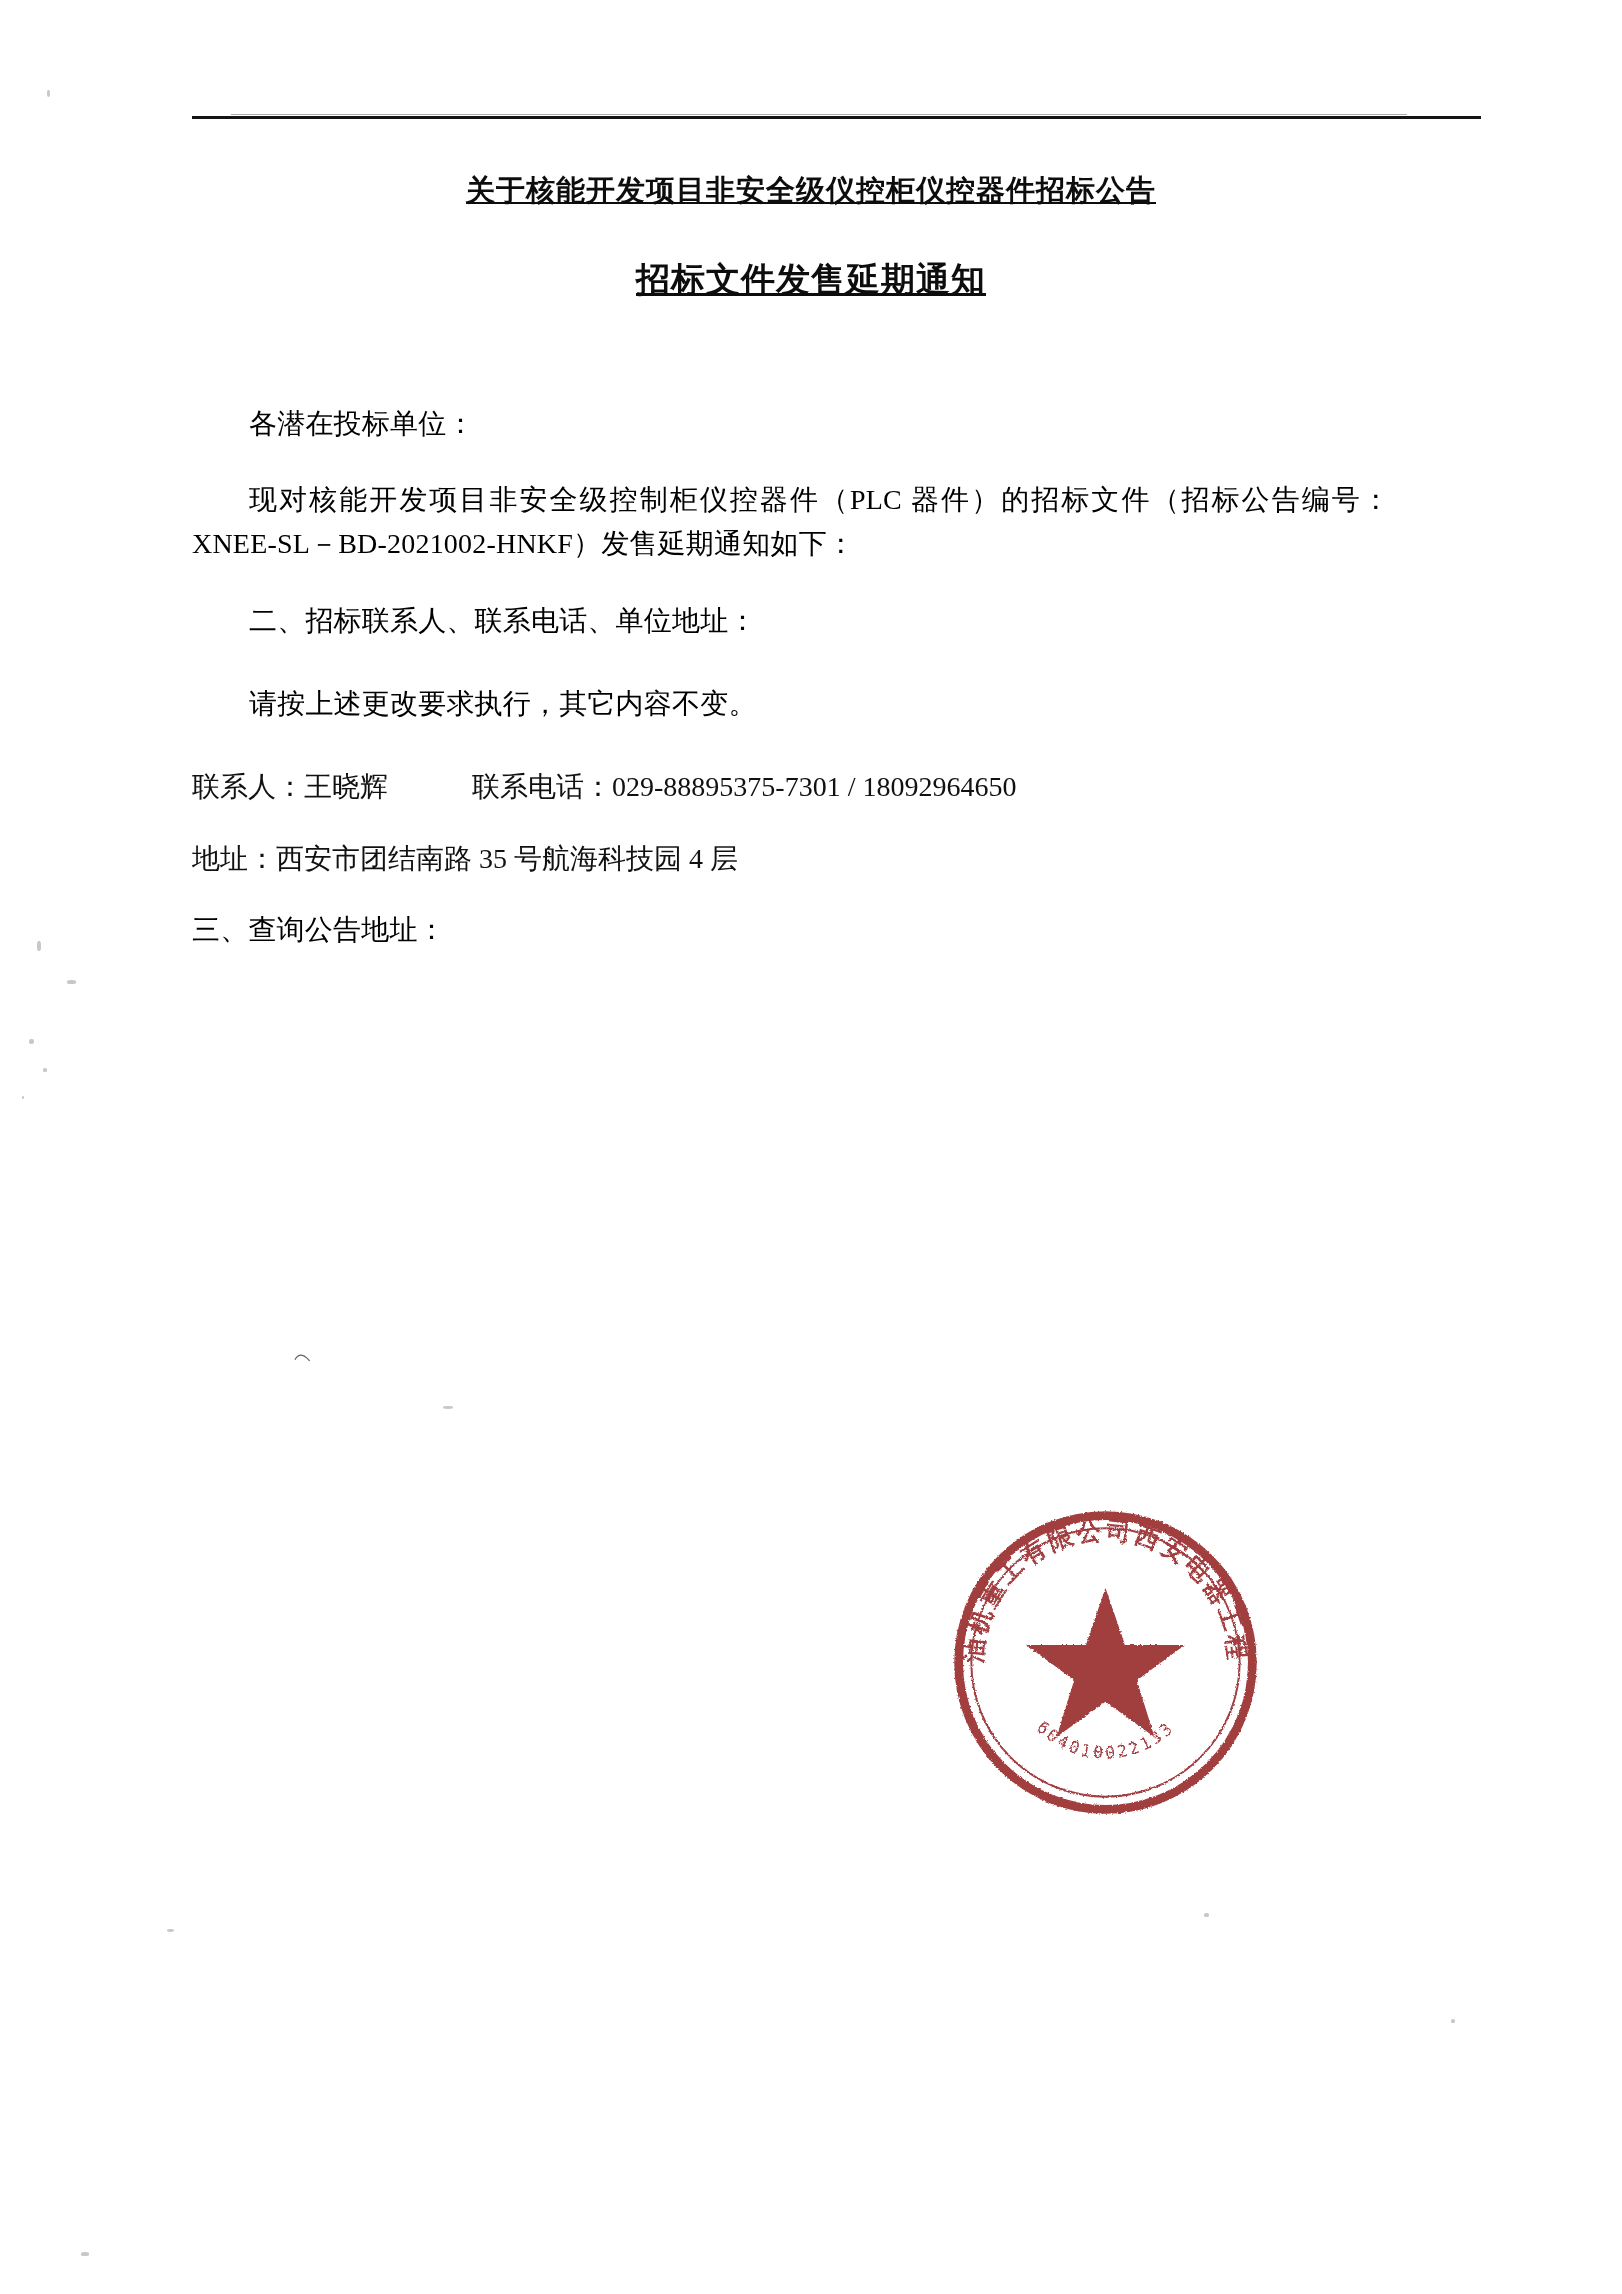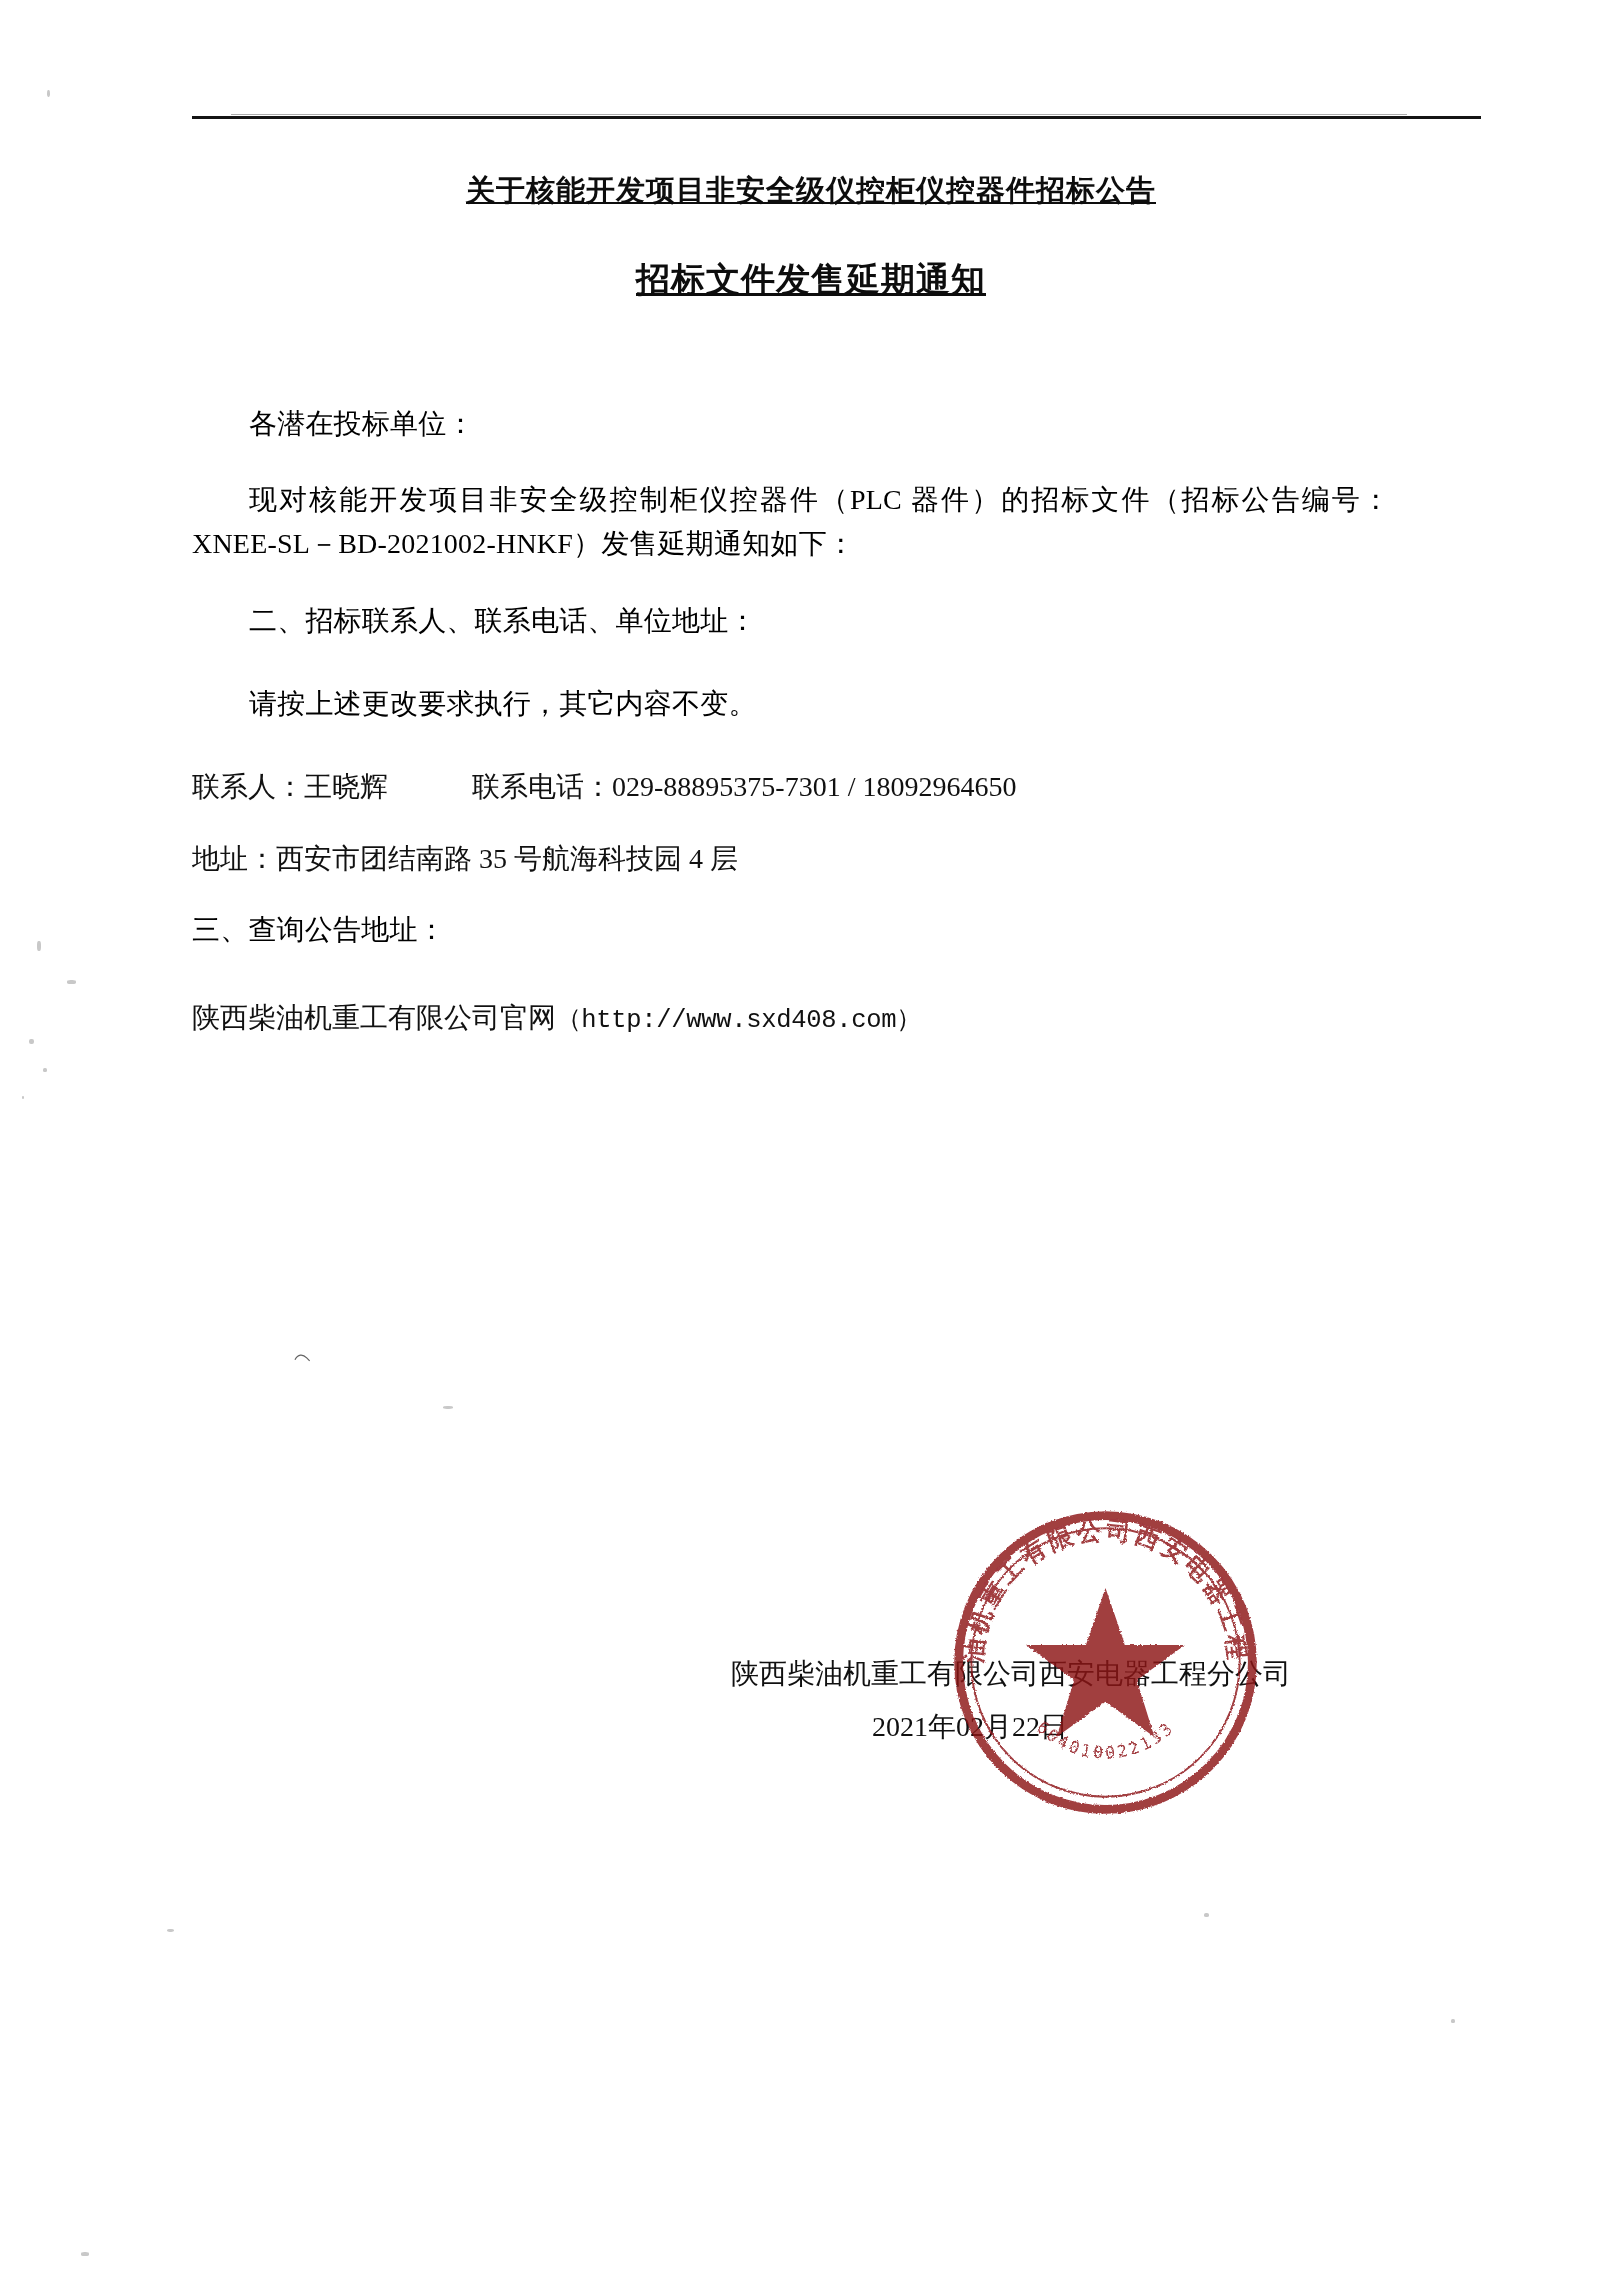--- a/index.html
+++ b/index.html
@@ -172,33 +172,26 @@
     <div class="contact-row">
       <span>联系人：</span><span>王晓辉</span><span class="gapcell"></span><span>联系电话：</span><span class="num">029-88895375-7301</span>&nbsp;<span class="num">/</span>&nbsp;<span class="num">18092964650</span>
     </div>
 
     <div class="contact-row" style="">
       <span>地址：</span><span>西安市团结南路 35 号航海科技园 4 层</span>
     </div>
 
     <p class="para gap-xl" style="margin-bottom:43px;">三、查询公告地址：</p>
 
-    <div class="contact-row">
-      <span>陕西柴油机重工有限公司官网</span><span class="mono">（http://www.sxd408.com）</span>
-    </div>
   </div>
 
   <svg id="pen-mark" viewBox="0 0 18 12">
     <path d="M1 9 C4 3, 9 3, 13 7 L16 10" stroke="#3a3a3a" stroke-width="1.2" fill="none" opacity=".8"></path>
   </svg>
 
-  <div id="sign-block">
-    <div id="sign-org">陕西柴油机重工有限公司西安电器工程分公司</div>
-    <div id="sign-date">2021年02月22日</div>
-  </div>
 
   <svg id="seal" viewBox="0 0 336 336">
     <defs>
       <path id="sealArcTop" d="M 42,168 A 126,126 0 0 1 294,168"></path>
       <path id="sealArcBottom" d="M 70,168 A 98,98 0 0 0 266,168"></path>
       <filter id="rough">
         <feTurbulence type="fractalNoise" baseFrequency="0.55" numOctaves="3" result="n"></feTurbulence>
         <feDisplacementMap in="SourceGraphic" in2="n" scale="3" xChannelSelector="R" yChannelSelector="G"></feDisplacementMap>
       </filter>
     </defs>

